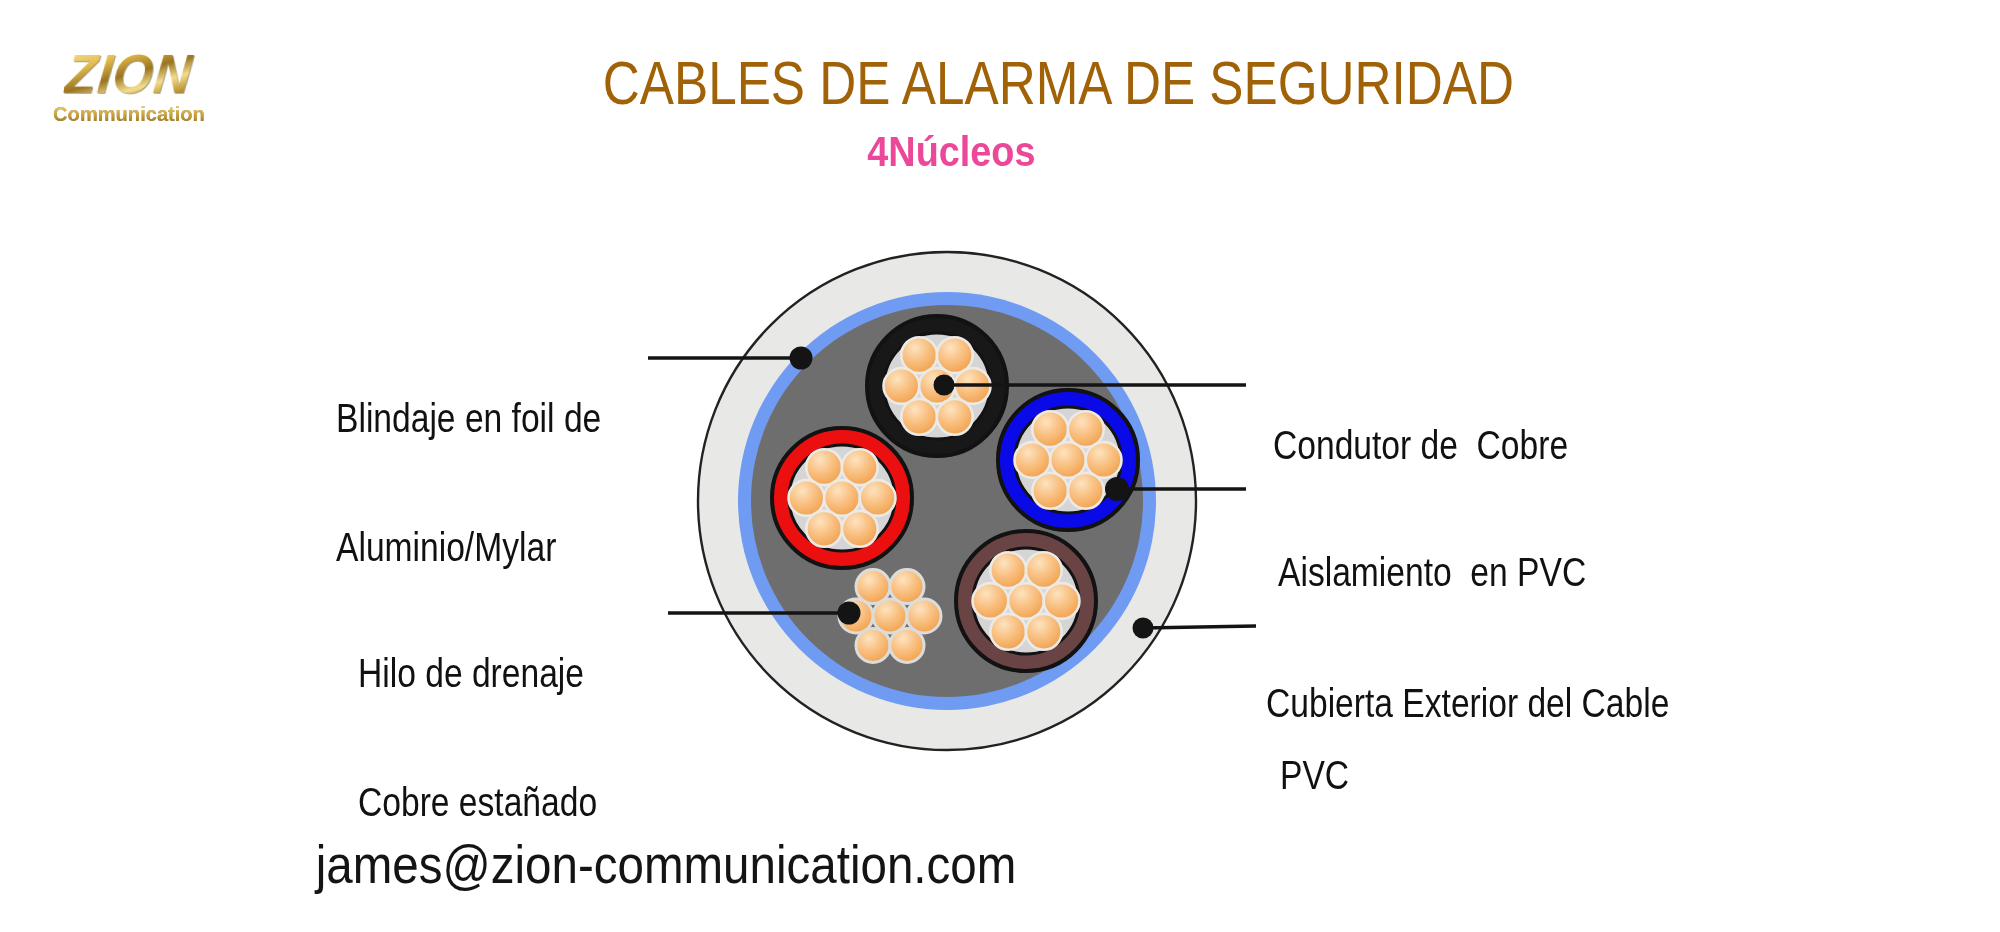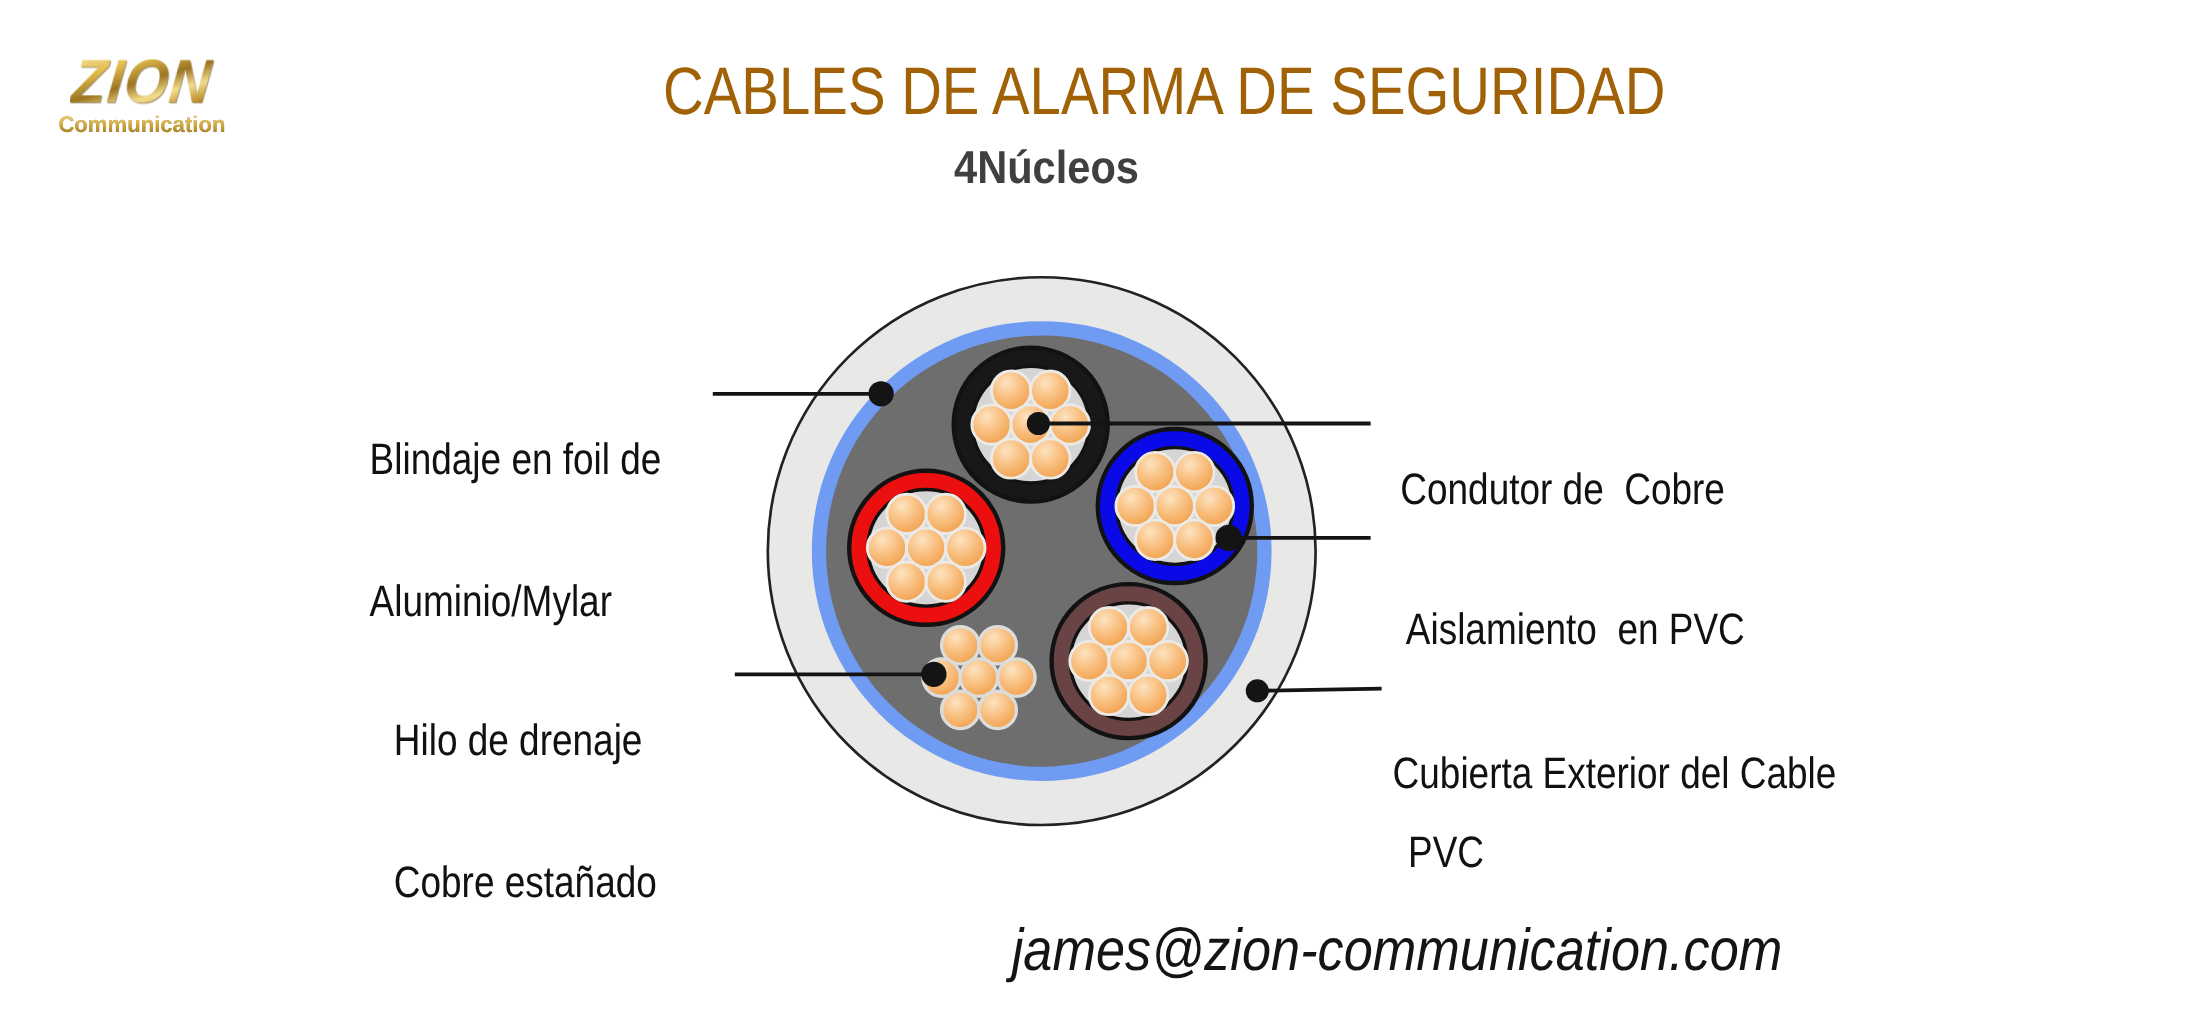--- a/index.html
+++ b/index.html
@@ -25,21 +25,21 @@
     font-weight: 400;
     letter-spacing: 0px;
     transform: scaleX(0.84);
     transform-origin: center top;
     white-space: pre;
   }
   .subtitle-wrap {
     position: absolute;
     left: 351px; top: 130px; width: 1200px;
     text-align: center;
-    color: #404040;
+    color: #ec4899;
   }
   .subtitle-inner {
     display: inline-block;
     font-size: 42px;
     line-height: 44px;
     font-weight: 700;
     transform: scaleX(0.9);
     transform-origin: center top;
     white-space: pre;
   }
@@ -86,23 +86,22 @@
     font-size: 40px;
     line-height: 43px;
     white-space: pre;
     transform: scaleX(0.84);
     transform-origin: 0 0;
   }
   
   .email-wrap {
     position: absolute;
     left: 268px; top: 836px; width: 1400px;
-    text-align: right;
+    text-align: left;
     color: #141414;
-    font-style: italic;
   }
   .email-inner {
     display: inline-block;
     font-size: 54px;
     line-height: 56px;
     font-weight: 400;
     transform: scaleX(0.88);
     transform-origin: center top;
     white-space: pre;
   }

